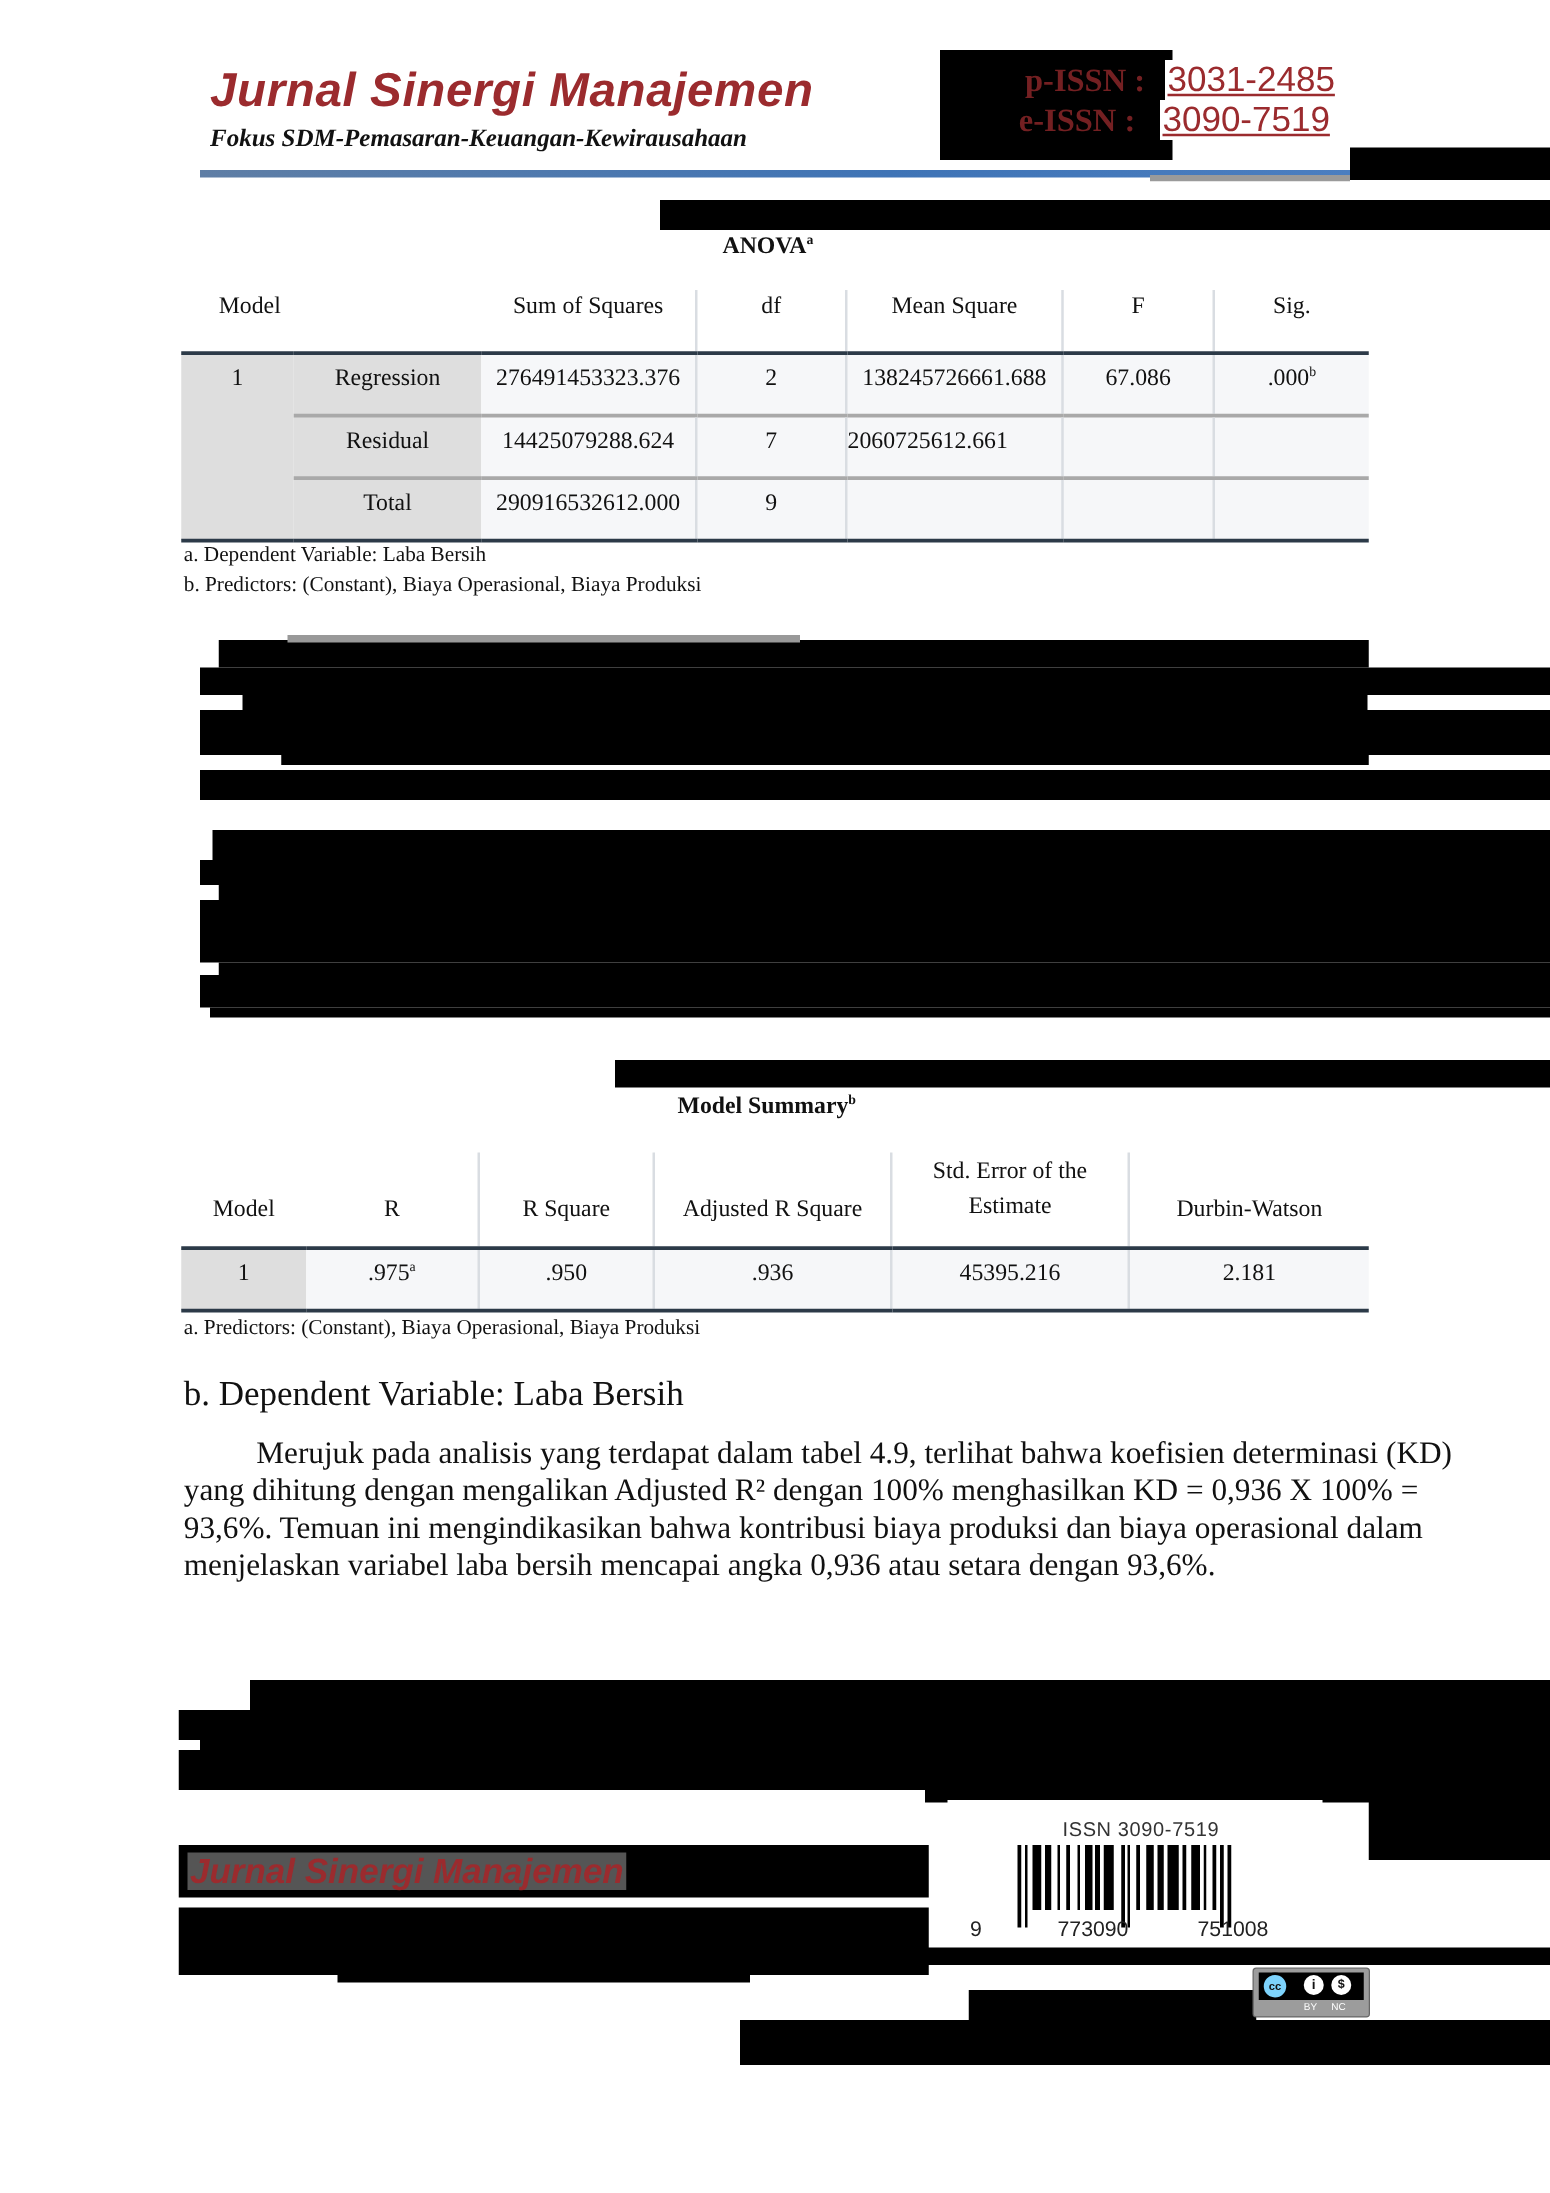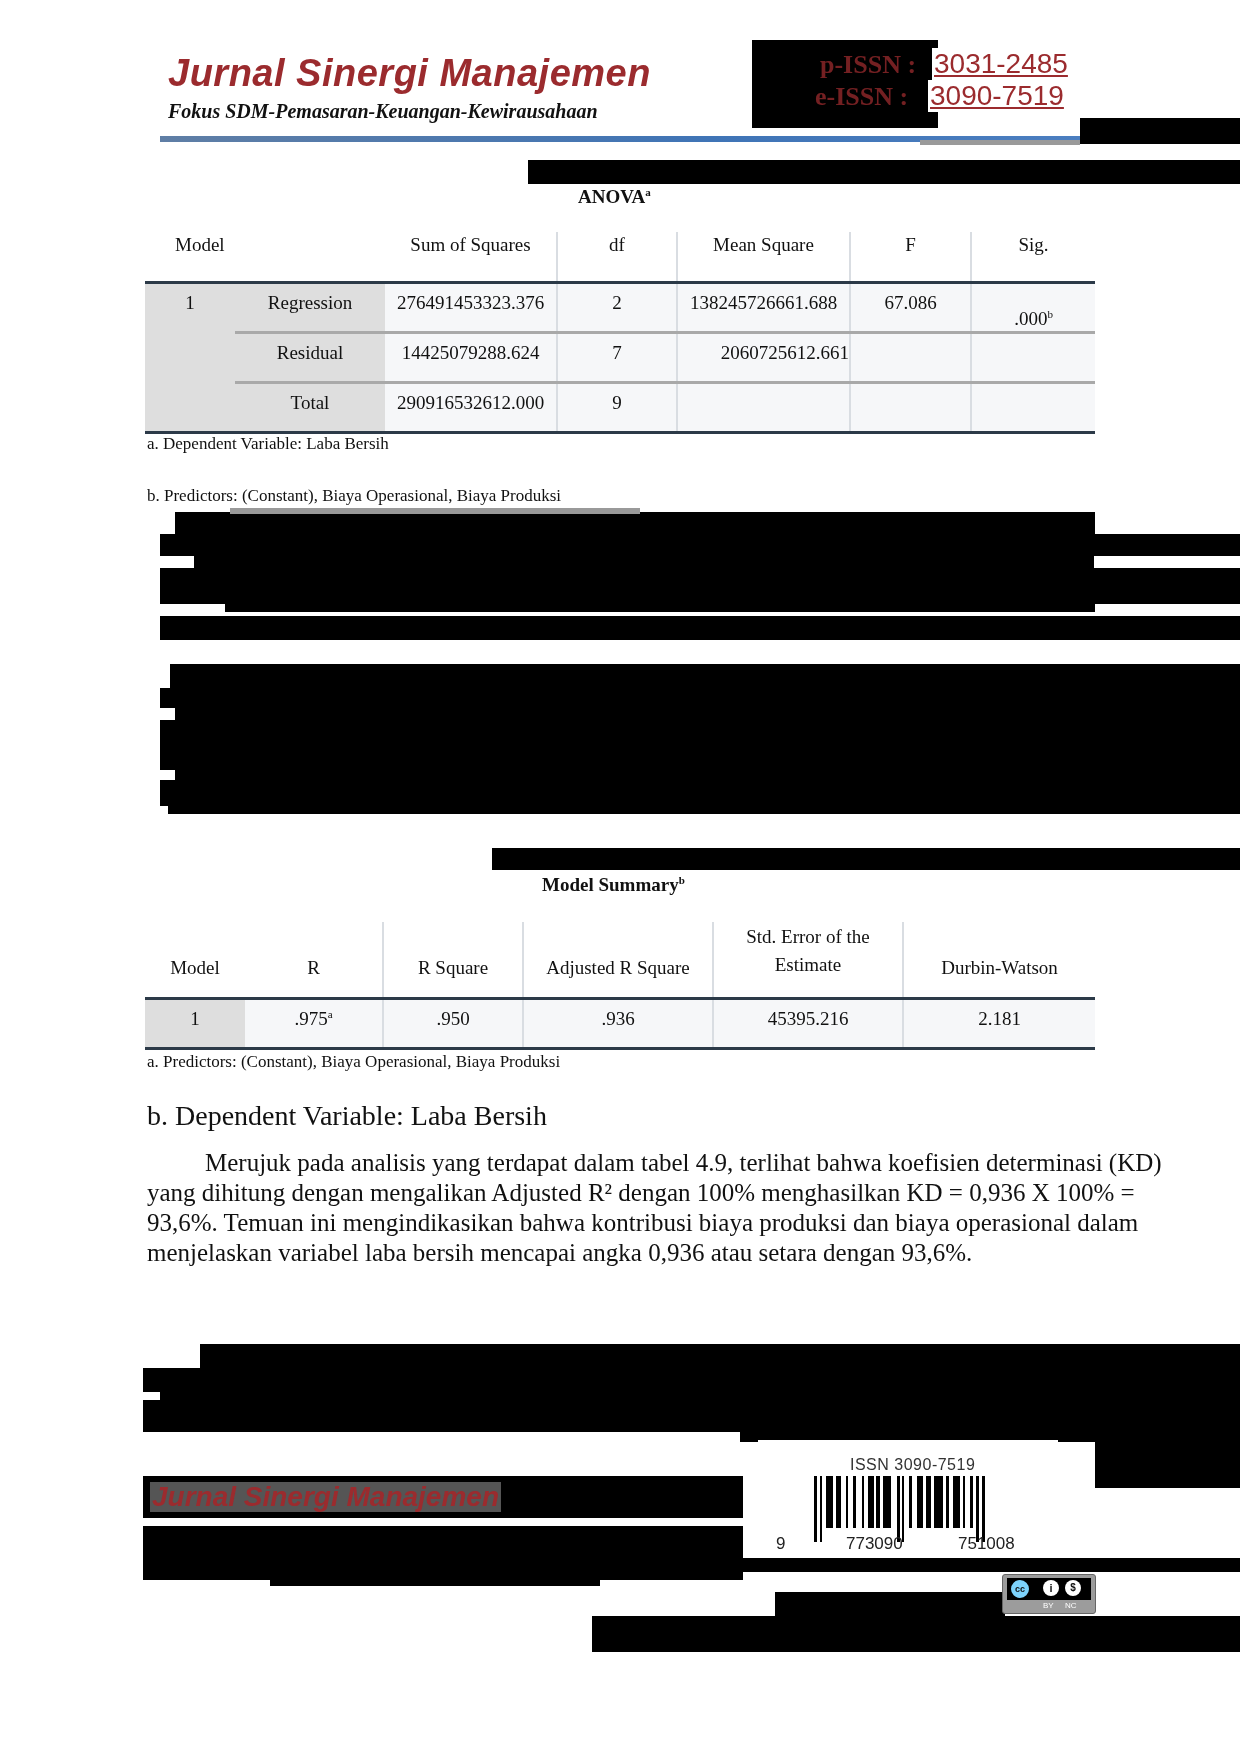--- a/index.html
+++ b/index.html
@@ -72,43 +72,43 @@
     <th class="hdr-cell" style="padding-top:2px;">F</th>
     <th class="hdr-cell" style="padding-top:2px;">Sig.</th>
   </tr>
   <tr style="height:50px;" class="top-rule">
     <td class="row-label-col top-rule" rowspan="3" style="padding-top:8px;">1</td>
     <td class="row-label-col top-rule" style="padding-top:8px;">Regression</td>
     <td class="data-bg top-rule" style="padding-top:8px;">276491453323.376</td>
     <td class="data-bg top-rule vline" style="padding-top:8px;">2</td>
     <td class="data-bg top-rule vline" style="padding-top:8px;">138245726661.688</td>
     <td class="data-bg top-rule vline" style="padding-top:8px;">67.086</td>
-    <td class="data-bg top-rule vline" style="padding-top:24px;"><span>.000</span><sup style="font-size:11px;">b</sup></td>
+    <td class="data-bg top-rule vline" style="padding-top:8px;"><span>.000</span><sup style="font-size:11px;">b</sup></td>
   </tr>
   <tr style="height:50px;">
     <td class="row-label-col row-rule" style="padding-top:8px;">Residual</td>
     <td class="data-bg row-rule" style="padding-top:8px;">14425079288.624</td>
     <td class="data-bg row-rule vline" style="padding-top:8px;">7</td>
-    <td class="data-bg row-rule vline" style="padding-top:8px; text-align:right;">2060725612.661</td>
+    <td class="data-bg row-rule vline" style="padding-top:8px; text-align:left;">2060725612.661</td>
     <td class="data-bg row-rule vline"></td>
     <td class="data-bg row-rule vline"></td>
   </tr>
   <tr style="height:50px;" class="bottom-rule">
     <td class="row-label-col row-rule bottom-rule" style="padding-top:8px;">Total</td>
     <td class="data-bg row-rule bottom-rule" style="padding-top:8px;">290916532612.000</td>
     <td class="data-bg row-rule bottom-rule vline" style="padding-top:8px;">9</td>
     <td class="data-bg row-rule bottom-rule vline"></td>
     <td class="data-bg row-rule bottom-rule vline"></td>
     <td class="data-bg row-rule bottom-rule vline"></td>
   </tr>
 </tbody>
   </table>
 
 <div class="abs footnote" style="left:147px; top:434px;">a. Dependent Variable: Laba Bersih</div>
-<div class="abs footnote" style="left:147px; top:458px;margin-top:28px;">b. Predictors: (Constant), Biaya Operasional, Biaya Produksi</div>
+<div class="abs footnote" style="left:147px; top:458px;">b. Predictors: (Constant), Biaya Operasional, Biaya Produksi</div>
 
 <div class="redact" style="left:175px; top:512px; width:920px; height:22px;"></div>
 <div class="redact" style="left:160px; top:534px; width:1080px; height:22px;"></div>
 <div class="redact" style="left:194px; top:556px; width:900px; height:24px;"></div>
 <div class="redact" style="left:160px; top:568px; width:1080px; height:36px;"></div>
 <div class="redact" style="left:225px; top:600px; width:870px; height:12px;"></div>
 <div class="redact" style="left:160px; top:616px; width:1080px; height:24px;"></div>
 <div class="redact" style="left:230px; top:508px; width:410px; height:6px; background:#999;"></div>
 
 <div class="redact" style="left:170px; top:664px; width:1070px; height:24px;"></div>

